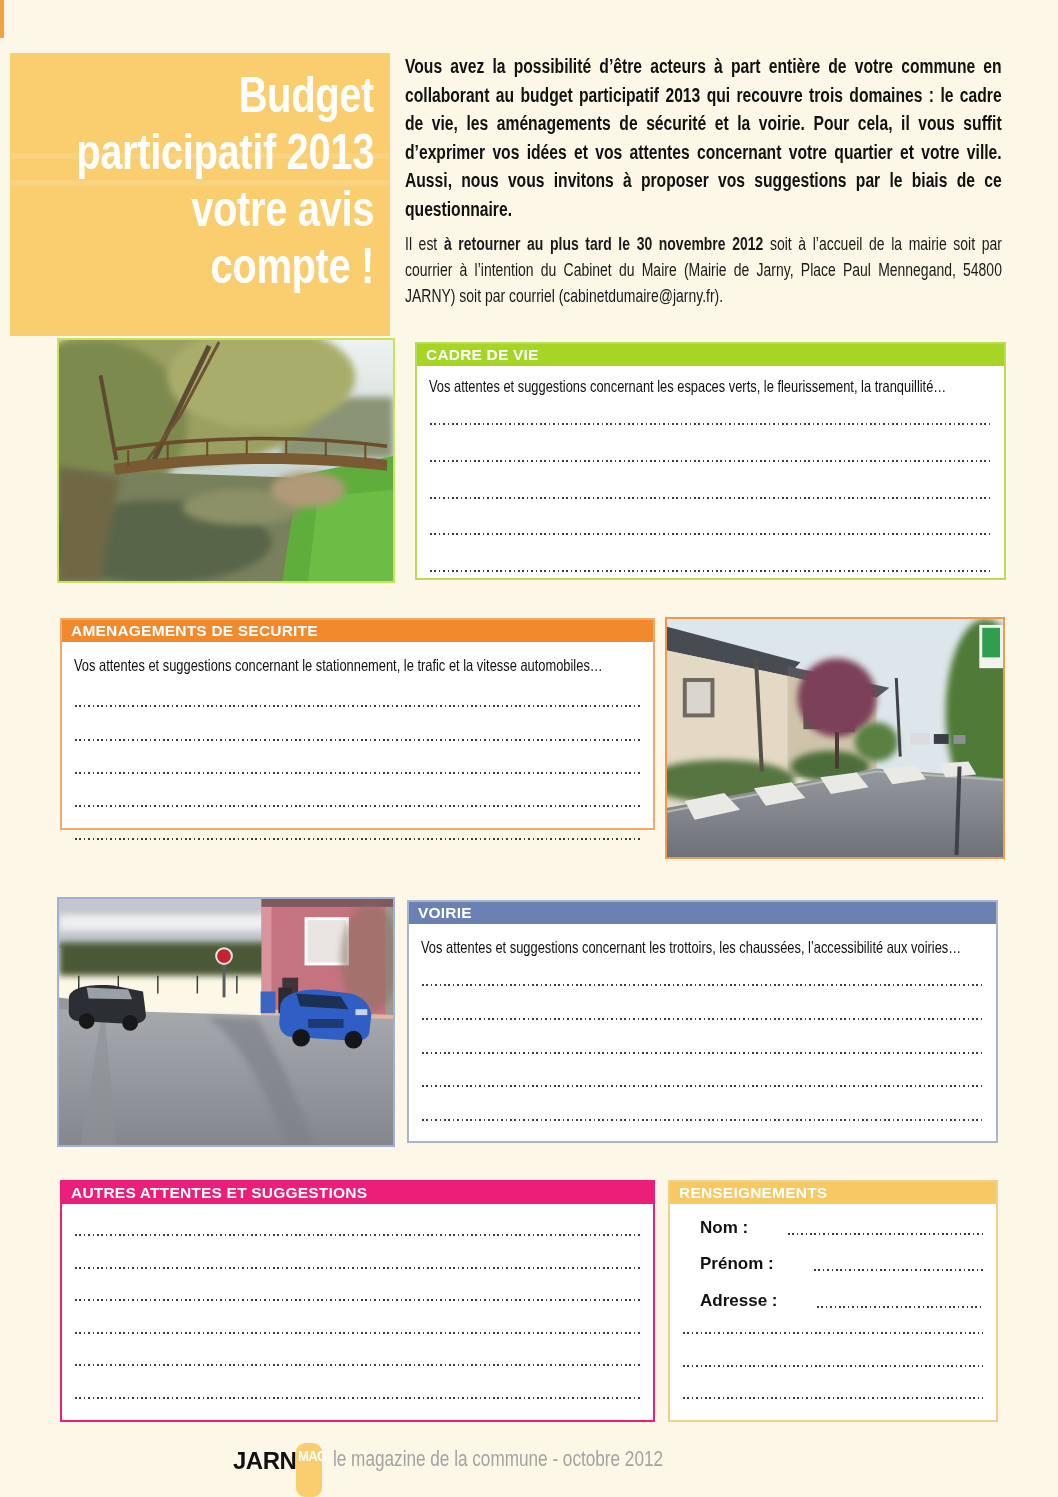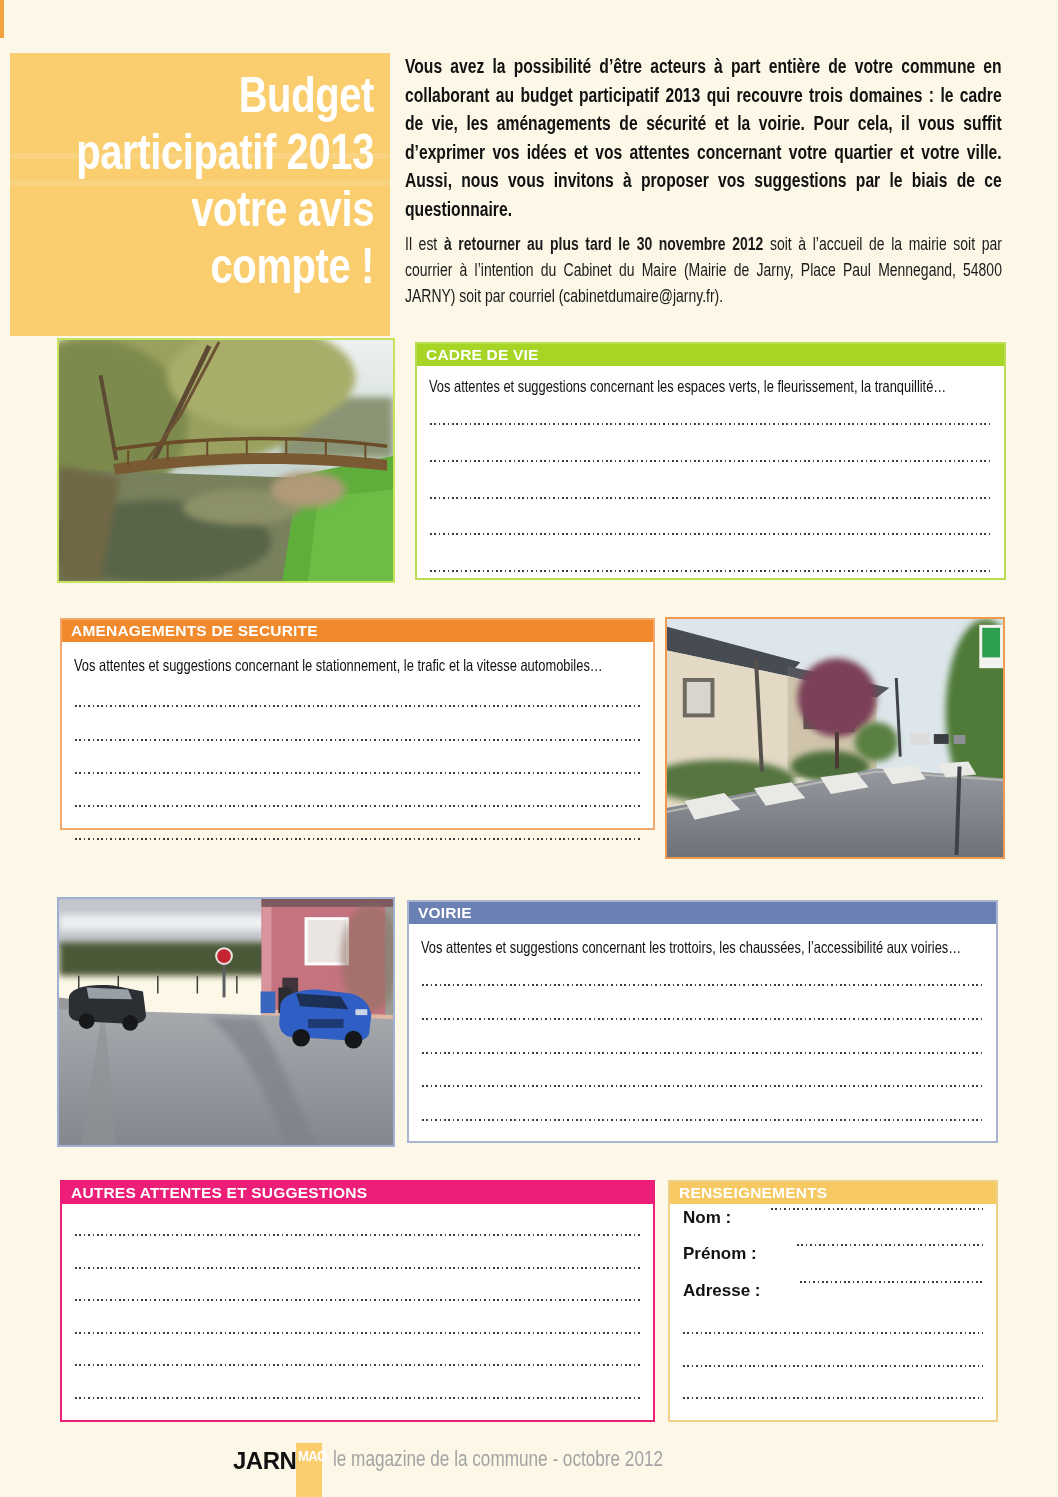--- a/index.html
+++ b/index.html
@@ -60,22 +60,22 @@
   #panel-amenagements{left:60px;top:618px;width:595px;height:212px;border:2px solid #f3a96b;}
   #panel-amenagements .panel-header{background:#f08a2d;}
   #panel-voirie{left:407px;top:900px;width:591px;height:243px;border:2px solid #a9b5ce;}
   #panel-voirie .panel-header{background:#6b80b3;}
   #panel-autres{left:60px;top:1180px;width:595px;height:242px;border:2px solid #ec1e77;}
   #panel-autres .panel-header{background:#ec1e77;}
   #panel-renseignements{left:668px;top:1180px;width:330px;height:242px;border:2px solid #f0d18c;}
   #panel-renseignements .panel-header{background:#f6c963;}
 
   .r-row{
-    position:absolute;left:13px;right:13px;height:30px;
-    display:flex;align-items:flex-start;gap:34px;
+    position:absolute;left:30px;right:13px;height:30px;
+    display:flex;align-items:flex-end;gap:34px;
   }
   .r-row .r-label{font-weight:bold;font-size:17px;color:#111;padding-right:6px;white-space:nowrap;}
   .r-row .r-dots{
     flex:1;height:2px;margin-bottom:3px;
     background-image:repeating-linear-gradient(to right,#3c3c3c 0 1.6px,transparent 1.6px 4.4px);
   }
 
   
   .photo{box-sizing:border-box;overflow:hidden;}
   .photo svg{display:block;width:100%;height:100%;}
@@ -84,20 +84,21 @@
   #photo-voirie{left:57px;top:897px;width:338px;height:250px;border:2px solid #9fb0d2;}
 
   
   #footer-brand-black{
     left:233px;top:1447px;width:60px;text-align:right;
     font-weight:bold;font-size:24px;letter-spacing:-0.5px;color:#111;
   }
   #footer-mag-block{
     left:296px;top:1443px;width:26px;height:54px;background:#facd6e;
     text-align:center;
+    border-radius:9px;
   }
   #footer-mag-block span{
     display:inline-block;margin-top:4px;color:#fff;font-weight:bold;
     font-size:15px;letter-spacing:-0.8px;transform:scaleX(0.88);transform-origin:center top;
   }
   #footer-tagline{
     left:333px;top:1446px;width:460px;white-space:nowrap;
     transform:scaleX(0.78);transform-origin:top left;
     font-size:22px;color:#a3a3a3;
   }

